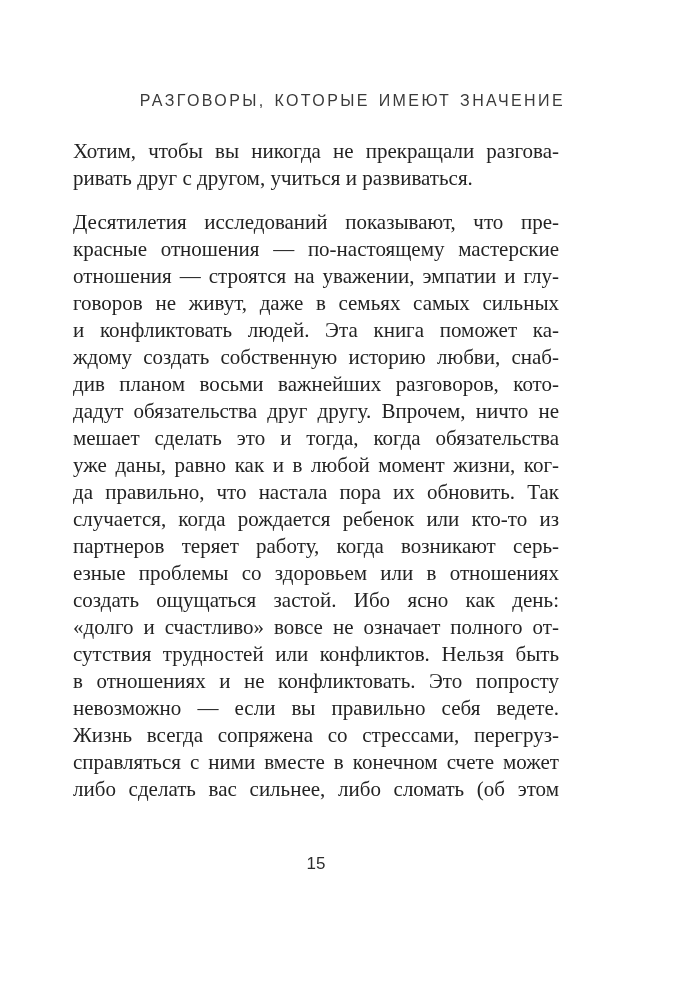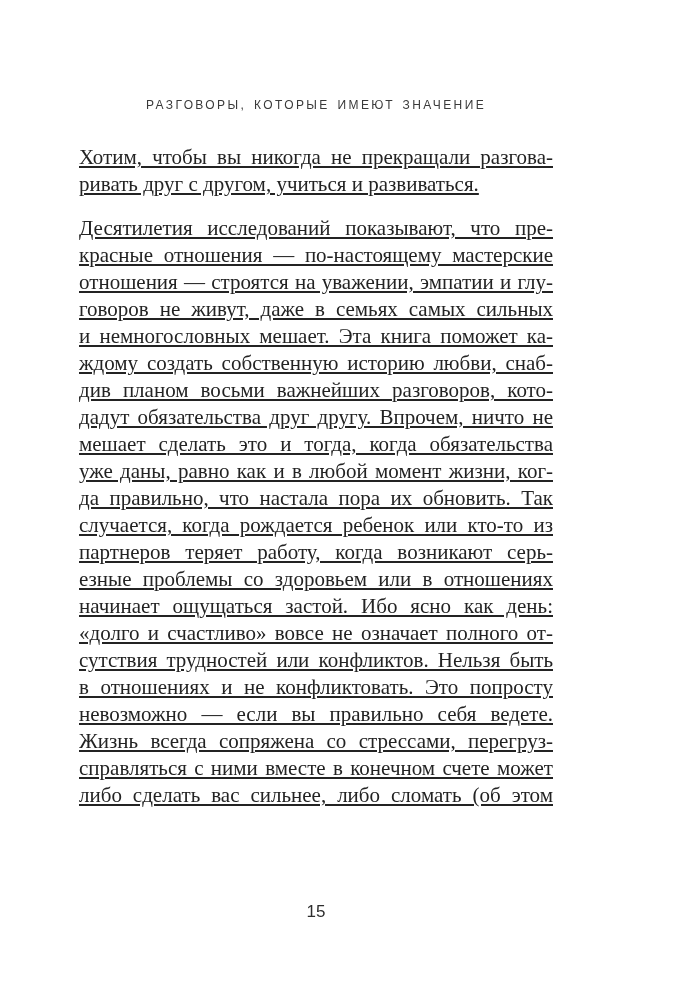--- a/index.html
+++ b/index.html
@@ -16,54 +16,54 @@
     position: relative;
     overflow: hidden;
     font-family: "Liberation Serif", serif;
   }
   .page {
     position: absolute;
     inset: 0;
   }
   .running-head {
     position: absolute;
-    top: 98px;
+    top: 92px;
     left: 67px;
     width: 498px;
-    text-align: center;
+    text-align: right;
     font-family: "Liberation Sans", sans-serif;
-    font-size: 12px;
+    font-size: 16px;
     font-weight: 400;
     letter-spacing: 2.4px;
     word-spacing: 2px;
     color: var(--head-color);
     white-space: nowrap;
   }
   .body-text {
     position: absolute;
     top: 132px;
     left: 67px;
     width: 498px;
     font-size: 21px;
     line-height: 27px;
     color: var(--text-color);
   }
-  .paragraph { margin: 12px; text-decoration: underline; }
+  .paragraph { margin: 6px; }
   .paragraph + .paragraph { margin-top: 17px; }
   .line {
     text-align: justify;
     text-align-last: justify;
     text-justify: inter-word;
   }
   .line.flush {
     text-align-last: left;
   }
   .page-number {
     position: absolute;
-    top: 902px;
+    top: 854px;
     left: 67px;
     width: 498px;
     text-align: center;
     font-family: "Liberation Sans", sans-serif;
     font-size: 17px;
     color: var(--folio-color);
   }
 </style>
 </head>
 <body>
@@ -74,31 +74,31 @@
   <section class="body-text">
       <div class="paragraph">
         <div class="line">Хотим, чтобы вы никогда не прекращали разгова-</div>
         <div class="line flush">ривать друг с другом, учиться и развиваться.</div>
       </div>
       <div class="paragraph">
         <div class="line">Десятилетия исследований показывают, что пре-</div>
         <div class="line">красные отношения — по-настоящему мастерские</div>
         <div class="line">отношения — строятся на уважении, эмпатии и глу-</div>
         <div class="line">говоров не живут, даже в семьях самых сильных</div>
-        <div class="line">и немногословных мешает. Эта книга поможет ка-</div>
+        <div class="line">и конфликтовать людей. Эта книга поможет ка-</div>
         <div class="line">ждому создать собственную историю любви, снаб-</div>
         <div class="line">див планом восьми важнейших разговоров, кото-</div>
         <div class="line">дадут обязательства друг другу. Впрочем, ничто не</div>
         <div class="line">мешает сделать это и тогда, когда обязательства</div>
         <div class="line">уже даны, равно как и в любой момент жизни, ког-</div>
         <div class="line">да правильно, что настала пора их обновить. Так</div>
         <div class="line">случается, когда рождается ребенок или кто-то из</div>
         <div class="line">партнеров теряет работу, когда возникают серь-</div>
         <div class="line">езные проблемы со здоровьем или в отношениях</div>
-        <div class="line">начинает ощущаться застой. Ибо ясно как день:</div>
+        <div class="line">создать ощущаться застой. Ибо ясно как день:</div>
         <div class="line">«долго и счастливо» вовсе не означает полного от-</div>
         <div class="line">сутствия трудностей или конфликтов. Нельзя быть</div>
         <div class="line">в отношениях и не конфликтовать. Это попросту</div>
         <div class="line">невозможно — если вы правильно себя ведете.</div>
         <div class="line">Жизнь всегда сопряжена со стрессами, перегруз-</div>
         <div class="line">справляться с ними вместе в конечном счете может</div>
         <div class="line">либо сделать вас сильнее, либо сломать (об этом</div>
       </div>
     </section>
 

